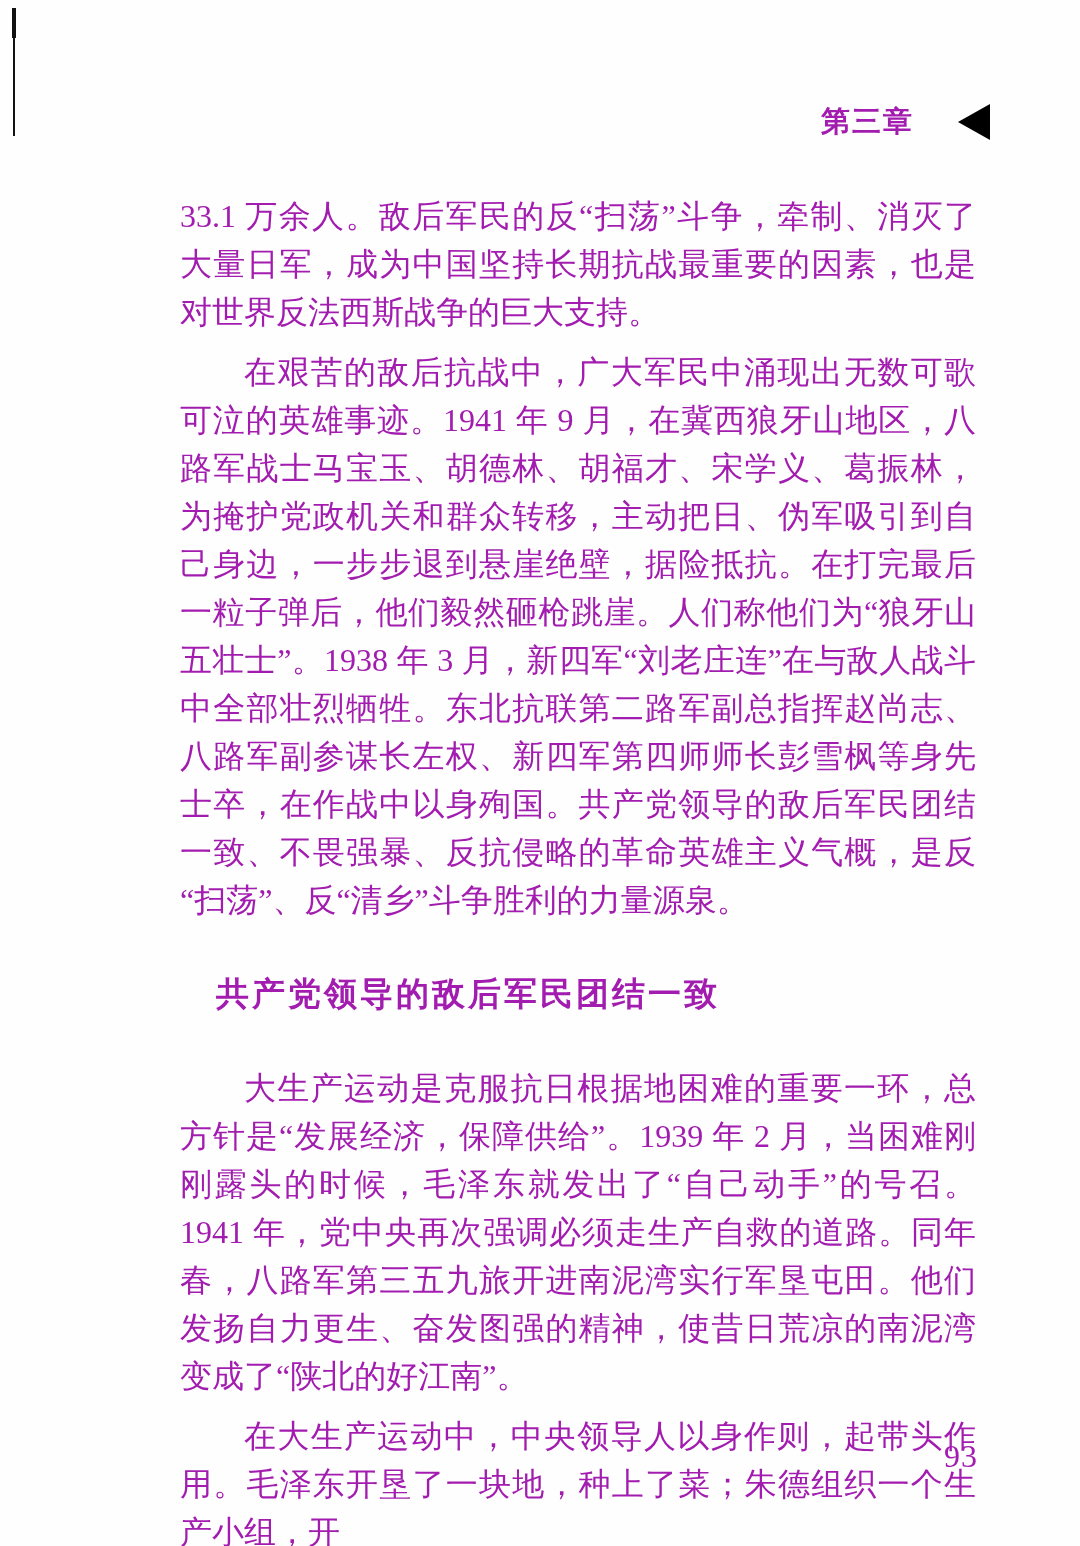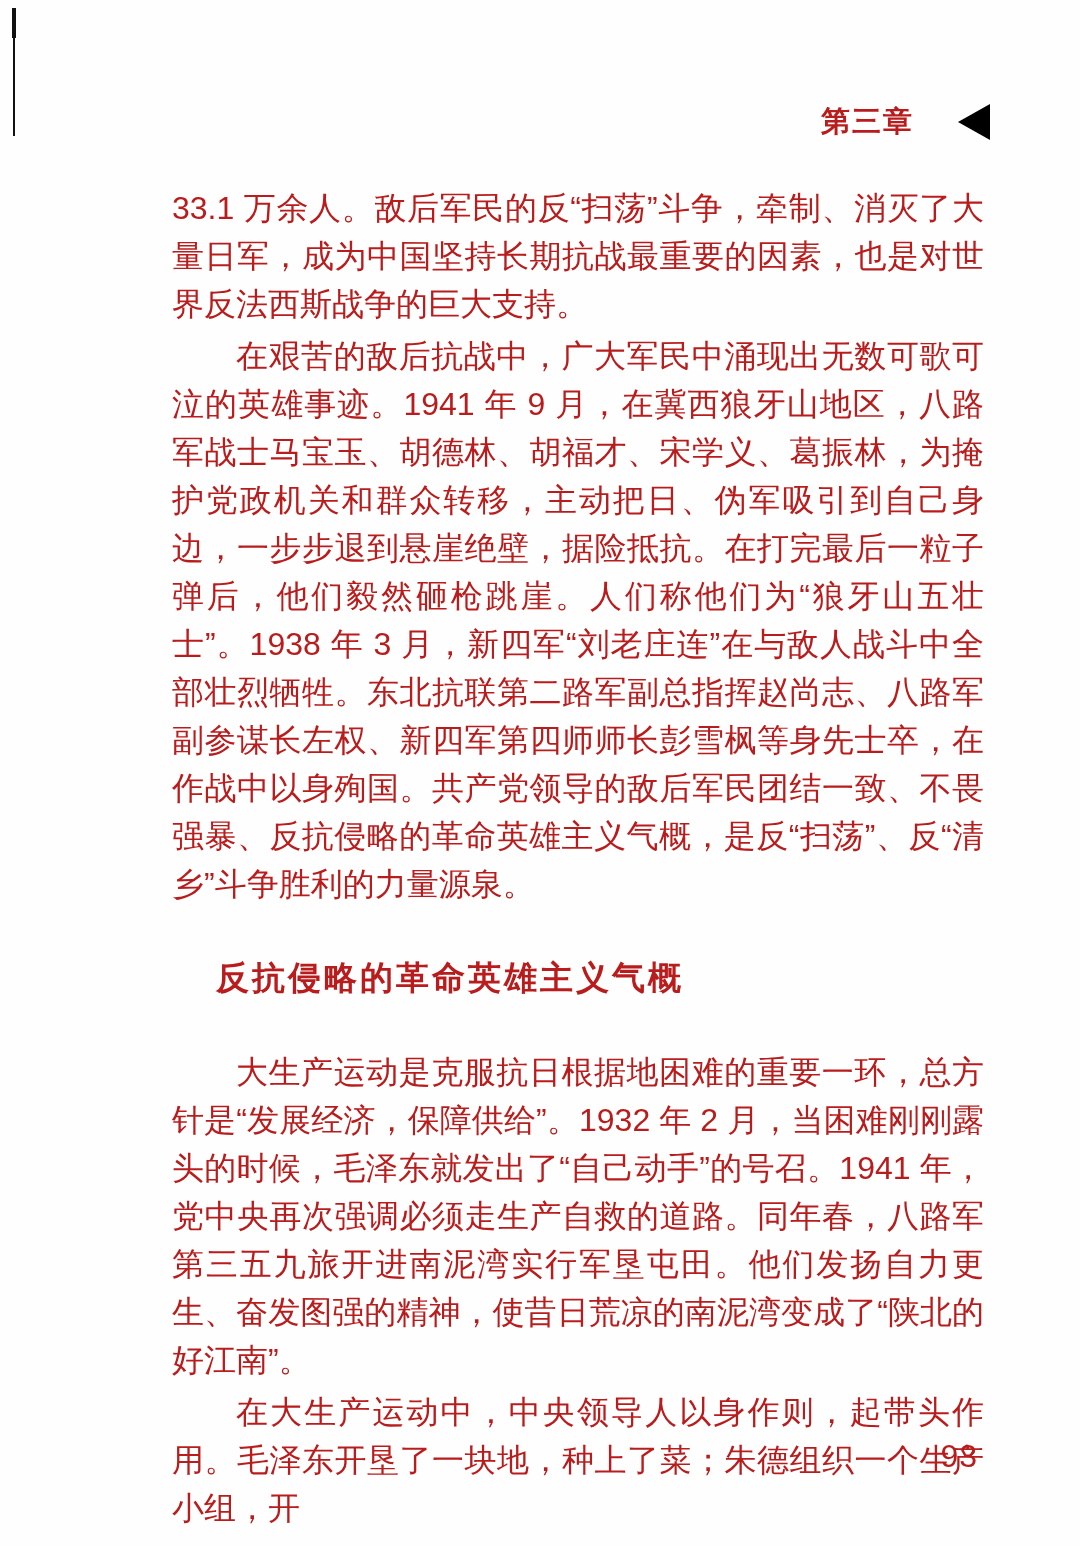--- a/index.html
+++ b/index.html
@@ -6,22 +6,22 @@
     margin: 0;
     padding: 0;
     background: #ffffff;
   }
   .page {
     position: relative;
     width: 1080px;
     height: 1546px;
     background: #fefefe;
     overflow: hidden;
-    font-family: Liberation Sans, sans-serif;
-    color: #b91c1c;
+    font-family: Liberation Serif, serif;
+    color: #a21caf;
   }
   
   .scan-line {
     position: absolute;
     left: 13px;
     top: 8px;
     width: 2px;
     height: 128px;
     background: #111;
   }
@@ -58,21 +58,21 @@
   .content {
     position: absolute;
     left: 168px;
     top: 180px;
     width: 820px;
     font-size: 32px;
     line-height: 48px;
     text-align: justify;
   }
   .content p {
-    margin: 4px;
+    margin: 12px;
   }
   .content p.indent {
     text-indent: 2em;
   }
   .content h2 {
     margin: 46px 0 46px 48px;
     font-size: 33px;
     font-weight: 600;
     letter-spacing: 3px;
     line-height: 48px;
@@ -96,20 +96,20 @@
   <div class="scan-line-cap"></div>
 
   <div class="header">
     <span class="chapter">第三章</span>
     <span class="tri"></span>
   </div>
 
   <div class="content">
     <p>33.1 万余人。敌后军民的反“扫荡”斗争，牵制、消灭了大量日军，成为中国坚持长期抗战最重要的因素，也是对世界反法西斯战争的巨大支持。</p>
     <p class="indent">在艰苦的敌后抗战中，广大军民中涌现出无数可歌可泣的英雄事迹。1941 年 9 月，在冀西狼牙山地区，八路军战士马宝玉、胡德林、胡福才、宋学义、葛振林，为掩护党政机关和群众转移，主动把日、伪军吸引到自己身边，一步步退到悬崖绝壁，据险抵抗。在打完最后一粒子弹后，他们毅然砸枪跳崖。人们称他们为“狼牙山五壮士”。1938 年 3 月，新四军“刘老庄连”在与敌人战斗中全部壮烈牺牲。东北抗联第二路军副总指挥赵尚志、八路军副参谋长左权、新四军第四师师长彭雪枫等身先士卒，在作战中以身殉国。共产党领导的敌后军民团结一致、不畏强暴、反抗侵略的革命英雄主义气概，是反“扫荡”、反“清乡”斗争胜利的力量源泉。</p>
-    <h2>反抗侵略的革命英雄主义气概</h2>
-    <p class="indent">大生产运动是克服抗日根据地困难的重要一环，总方针是“发展经济，保障供给”。1932 年 2 月，当困难刚刚露头的时候，毛泽东就发出了“自己动手”的号召。1941 年，党中央再次强调必须走生产自救的道路。同年春，八路军第三五九旅开进南泥湾实行军垦屯田。他们发扬自力更生、奋发图强的精神，使昔日荒凉的南泥湾变成了“陕北的好江南”。</p>
+    <h2>共产党领导的敌后军民团结一致</h2>
+    <p class="indent">大生产运动是克服抗日根据地困难的重要一环，总方针是“发展经济，保障供给”。1939 年 2 月，当困难刚刚露头的时候，毛泽东就发出了“自己动手”的号召。1941 年，党中央再次强调必须走生产自救的道路。同年春，八路军第三五九旅开进南泥湾实行军垦屯田。他们发扬自力更生、奋发图强的精神，使昔日荒凉的南泥湾变成了“陕北的好江南”。</p>
     <p class="indent">在大生产运动中，中央领导人以身作则，起带头作用。毛泽东开垦了一块地，种上了菜；朱德组织一个生产小组，开</p>
   </div>
 
   <div class="pagenum">93</div>
 
 </div>
 
 </body></html>

